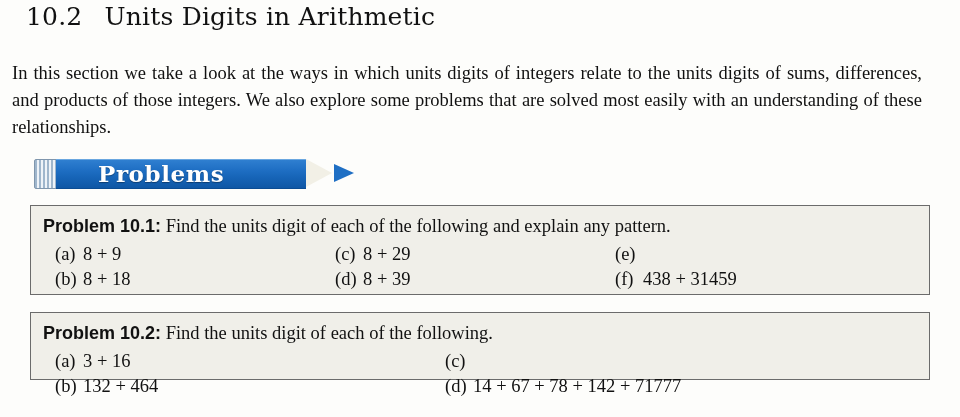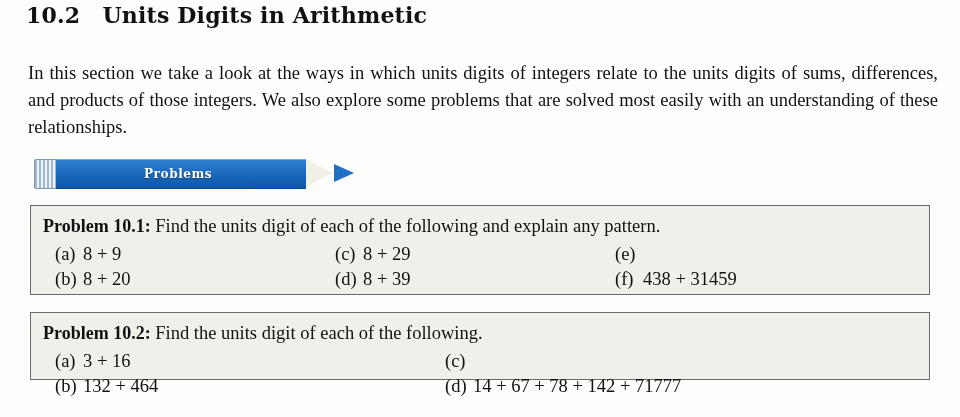--- a/index.html
+++ b/index.html
@@ -21,33 +21,33 @@
     height: 417px;
     background: #fdfdfb;
   }
 
   
   .section-heading {
     position: absolute;
     left: 26px;
     top: 2px;
     font-family: "DejaVu Serif", serif;
-    font-weight: bold;
-    font-size: 22px;
+    font-weight: normal;
+    font-size: 25px;
     letter-spacing: 0.2px;
     white-space: nowrap;
   }
   .section-heading .num {
     margin-right: 22px;
   }
 
   
   .intro {
     position: absolute;
-    left: 28px;
+    left: 12px;
     top: 60px;
     width: 910px;
     font-size: 18.5px;
     line-height: 27px;
     text-align: justify;
     font-family: "Liberation Serif", serif;
   }
 
   
   .banner {
@@ -78,24 +78,24 @@
     height: 28px;
     background: linear-gradient(180deg,
       #2f7fd0 0%, #1f6fc4 35%, #1765b8 60%, #0f57a5 100%);
     border-top: 1px solid #6aa7e0;
     border-bottom: 1px solid #0b4c93;
   }
   .banner .body .label {
     color: #ffffff;
     font-family: "DejaVu Serif", serif;
     font-weight: bold;
-    font-size: 12px;
+    font-size: 23px;
     letter-spacing: 0.6px;
     line-height: 28px;
-    padding-left: 88px;
+    padding-left: 42px;
     text-shadow: 0 1px 1px rgba(0,0,0,0.35);
   }
   .banner .tip {
     position: absolute;
     left: 272px;
     top: 2px;
     width: 0;
     height: 0;
     border-top: 14px solid transparent;
     border-bottom: 14px solid transparent;
@@ -124,21 +124,21 @@
   }
   .problem-box.box1 { top: 205px; height: 90px; }
   .problem-box.box2 { top: 312px; height: 68px; }
 
   .problem-title {
     font-size: 18.5px;
     line-height: 24px;
     font-family: "Liberation Serif", serif;
   }
   .problem-title b {
-    font-family: Liberation Serif, serif;
+    font-family: Liberation Sans, sans-serif;
     font-weight: bold;
     font-size: 18px;
   }
 
   .parts {
     margin-top: 4px;
     position: relative;
   }
   .part-row {
     display: flex;
@@ -223,21 +223,21 @@
           <span class="tag">(c)</span>
           <span class="expr">8 + 29</span>
         </div>
         <div class="part">
           <span class="tag">(e)</span>
         </div>
       </div>
       <div class="part-row">
         <div class="part">
           <span class="tag">(b)</span>
-          <span class="expr">8 + 20</span>
+          <span class="expr">8 + 18</span>
         </div>
         <div class="part">
           <span class="tag">(d)</span>
           <span class="expr">8 + 39</span>
         </div>
         <div class="part">
           <span class="tag">(f)</span>
           <span class="expr">438 + 31459</span>
         </div>
       </div>

